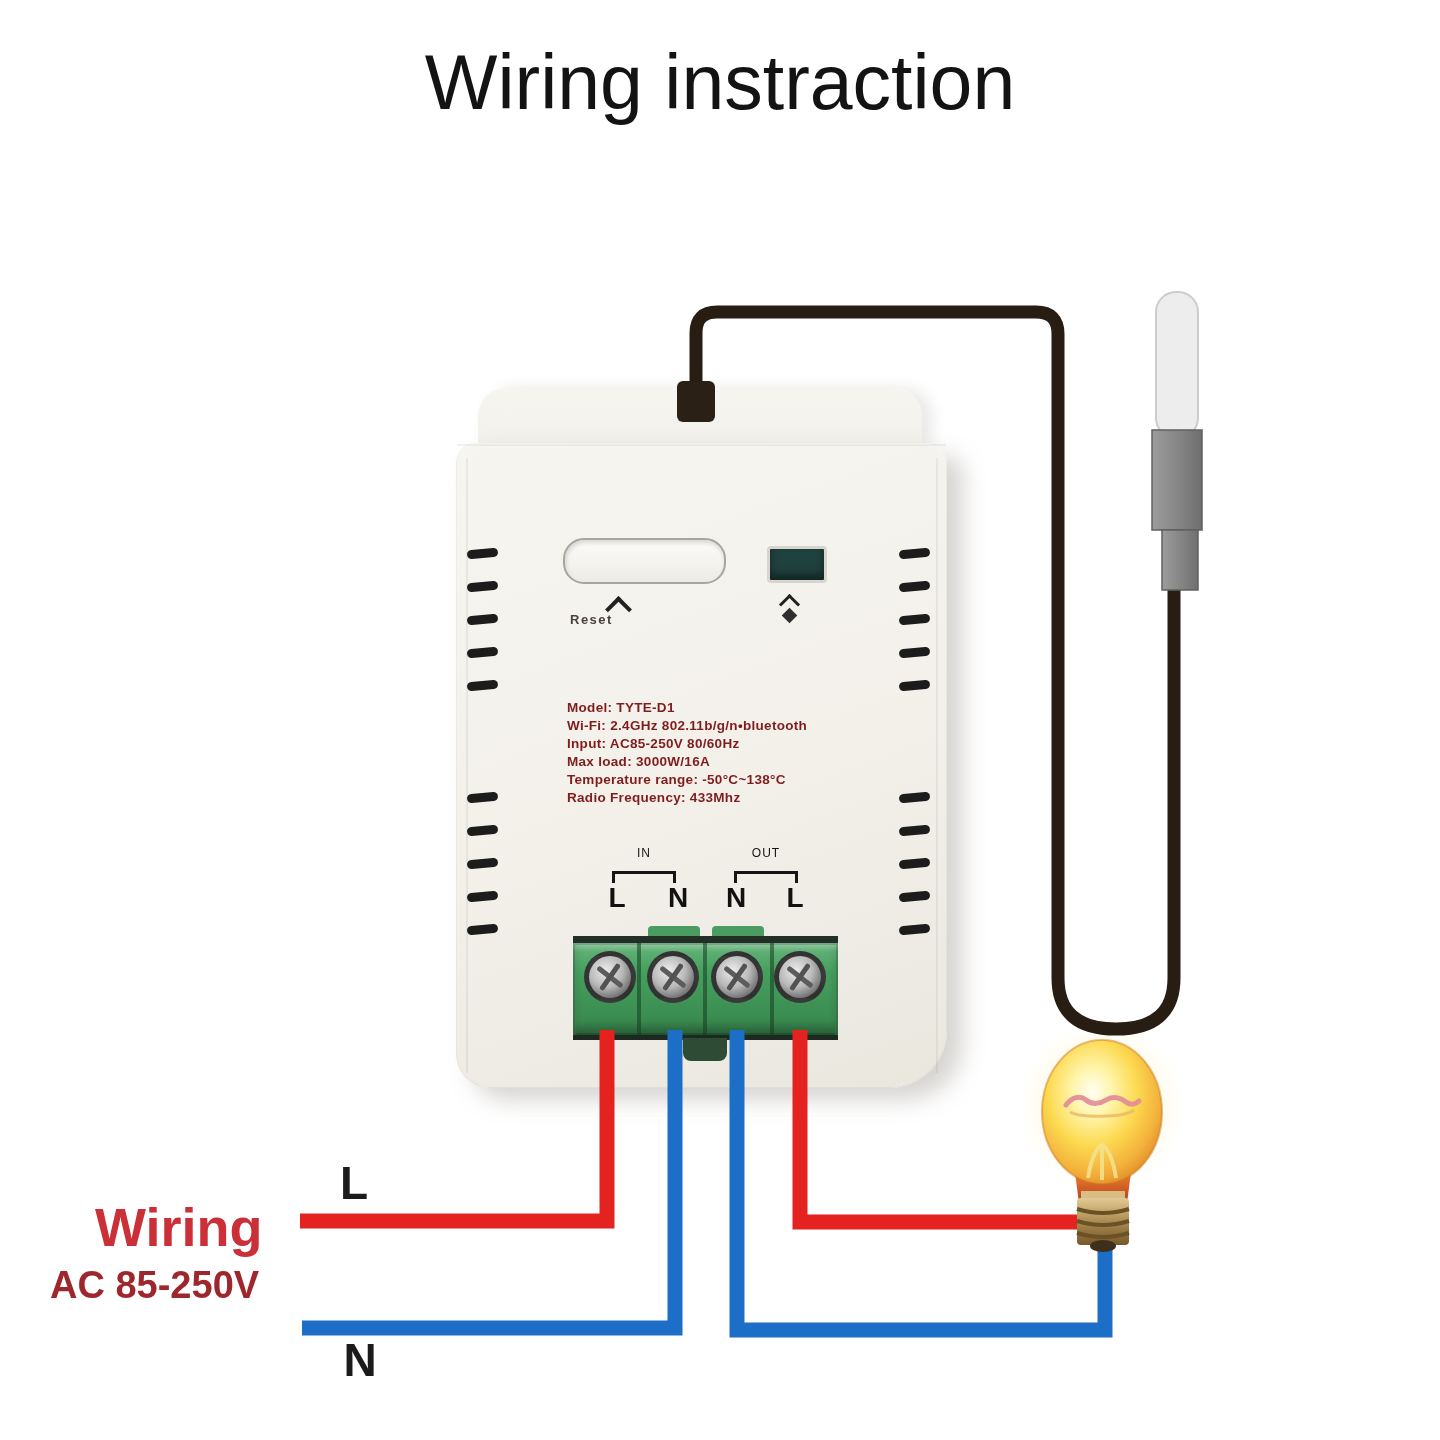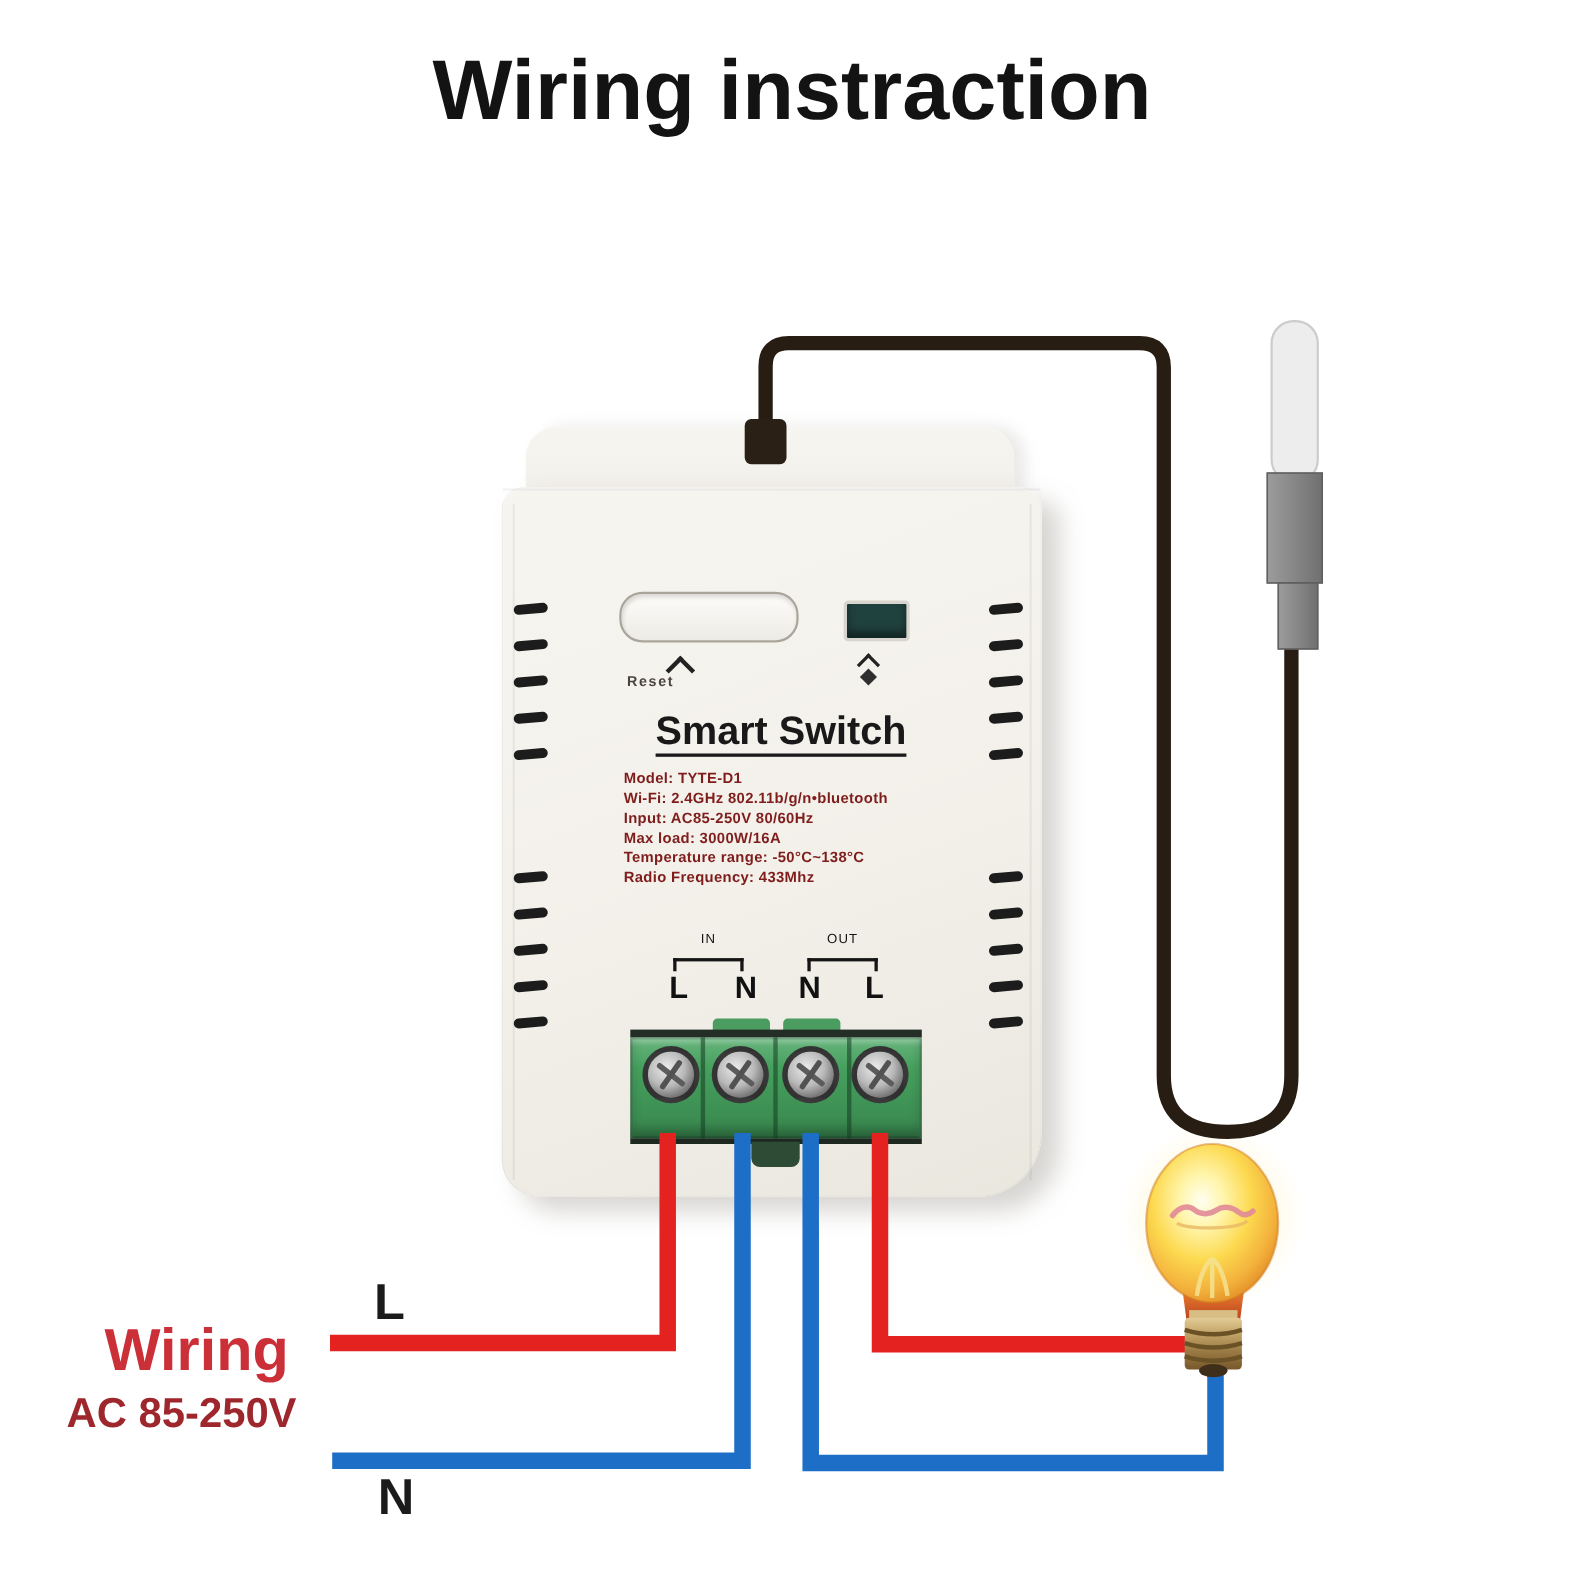--- a/index.html
+++ b/index.html
@@ -1,21 +1,21 @@
 <!DOCTYPE html>
 <html style="--wire-red: #e42320; --wire-blue: #1d6ec6; --cable: #271d13; --tgreen: #46a05e; --input-red: #cb3038; --voltage-red: #9e272d; --led: #20423e;"><head>
 <meta charset="utf-8">
 <style>
   html,body{margin:0;padding:0;background:#ffffff;}
   .canvas{position:relative;width:1440px;height:1440px;background:#ffffff;overflow:hidden;
           font-family:"Liberation Sans",sans-serif;}
   .abs{position:absolute;}
 
   
-  .title{left:0;top:38px;width:1440px;text-align:center;font-size:77px;font-weight:bold;
+  .title{left:0;top:38px;width:1440px;text-align:center;font-size:77px;font-weight:normal;
          color:#131313;letter-spacing:0;}
 
   
   .dev-cap{left:478px;top:388px;width:444px;height:62px;background:linear-gradient(#f7f5f0,#f2f0ea);
            border-radius:28px 28px 0 0;box-shadow:10px 0 14px rgba(140,135,125,.18);}
   .dev-body{left:456px;top:443px;width:491px;height:645px;
             background:linear-gradient(160deg,#f7f5f0 0%,#f2f0e9 55%,#eae7df 100%);
             border-radius:20px 20px 58px 34px;
             box-shadow:16px 12px 22px rgba(140,135,125,.35), inset 0 0 0 1px rgba(0,0,0,.035), inset 0 2px 0 rgba(255,255,255,.6);}
   .dev-seam{left:457px;top:444px;width:489px;height:2px;background:rgba(0,0,0,.05);}
@@ -59,21 +59,21 @@
   .screw::before,.screw::after{content:"";position:absolute;left:50%;top:50%;width:74%;height:5px;
          background:#5c5c5c;border-radius:2px;}
   .screw::before{transform:translate(-50%,-50%) rotate(38deg);}
   .screw::after{transform:translate(-50%,-50%) rotate(-55deg);background:#525252;}
   .ttab{top:926px;width:52px;height:14px;background:#4a9c60;border-radius:4px 4px 0 0;}
   .btab{left:683px;top:1038px;width:44px;height:23px;background:#2e4b36;border-radius:0 0 8px 8px;}
 
   
   .input-label{left:95px;top:1196px;width:165px;text-align:center;font-size:54px;font-weight:bold;
                color:var(--input-red);}
-  .voltage-label{left:50px;top:1264px;width:230px;text-align:center;font-size:38px;font-weight:bold;
+  .voltage-label{left:50px;top:1264px;width:230px;font-size:38px;font-weight:bold;
                color:var(--voltage-red);}
   .wire-letter{width:44px;text-align:center;font-size:46px;font-weight:bold;color:#1b1b1b;}
 
   svg.overlay{position:absolute;left:0;top:0;width:1440px;height:1440px;}
 </style>
 </head>
 <body>
 
 <div class="canvas">
 
@@ -107,21 +107,20 @@
       <div class="abs vent" style="left: 899px; top: 925px;"></div>
     </div>
 
   <div class="abs reset-slot"></div>
   <div class="abs led-window"></div>
   <div class="abs chev reset"></div>
   <div class="abs reset-label">Reset</div>
   <div class="abs chev led"></div>
   <div class="abs diamond"></div>
 
-  <div class="abs dev-name"><span>Smart Switch</span></div>
   <div class="abs specs">
     <div>Model: TYTE-D1</div>
     <div>Wi-Fi: 2.4GHz 802.11b/g/n•bluetooth</div>
     <div>Input: AC85-250V 80/60Hz</div>
     <div>Max load: 3000W/16A</div>
     <div>Temperature range: -50°C~138°C</div>
     <div>Radio Frequency: 433Mhz</div>
   </div>
 
   <div class="abs io-label" style="left:612px;">IN</div>

